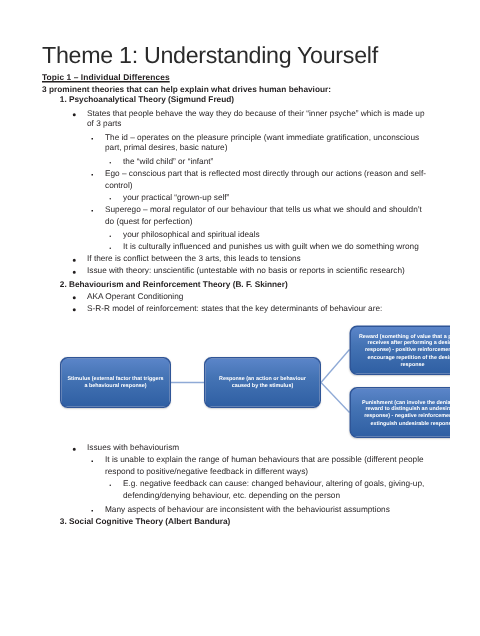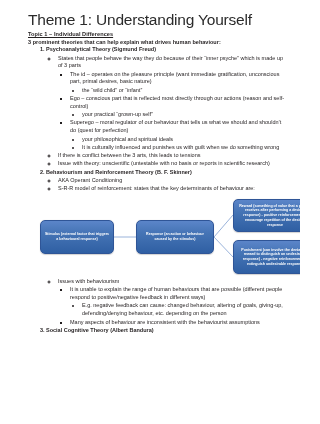--- a/index.html
+++ b/index.html
@@ -14,21 +14,21 @@
     font-family: "Liberation Sans", sans-serif;
     color: #231f20;
     -webkit-font-smoothing: antialiased;
   }
   .page {
     position: relative;
     width: 300px;
     height: 424px;
     background: #ffffff;
     box-sizing: border-box;
-    padding: 12px 12px 0 28px;
+    padding: 30px 12px 0 28px;
   }
 
   
   .doc-title {
     font-size: 15.5px;
     font-weight: 400;
     line-height: 1.08;
     letter-spacing: -0.2px;
     color: #2b2b2b;
     margin: 0 0 2.5px 0;

